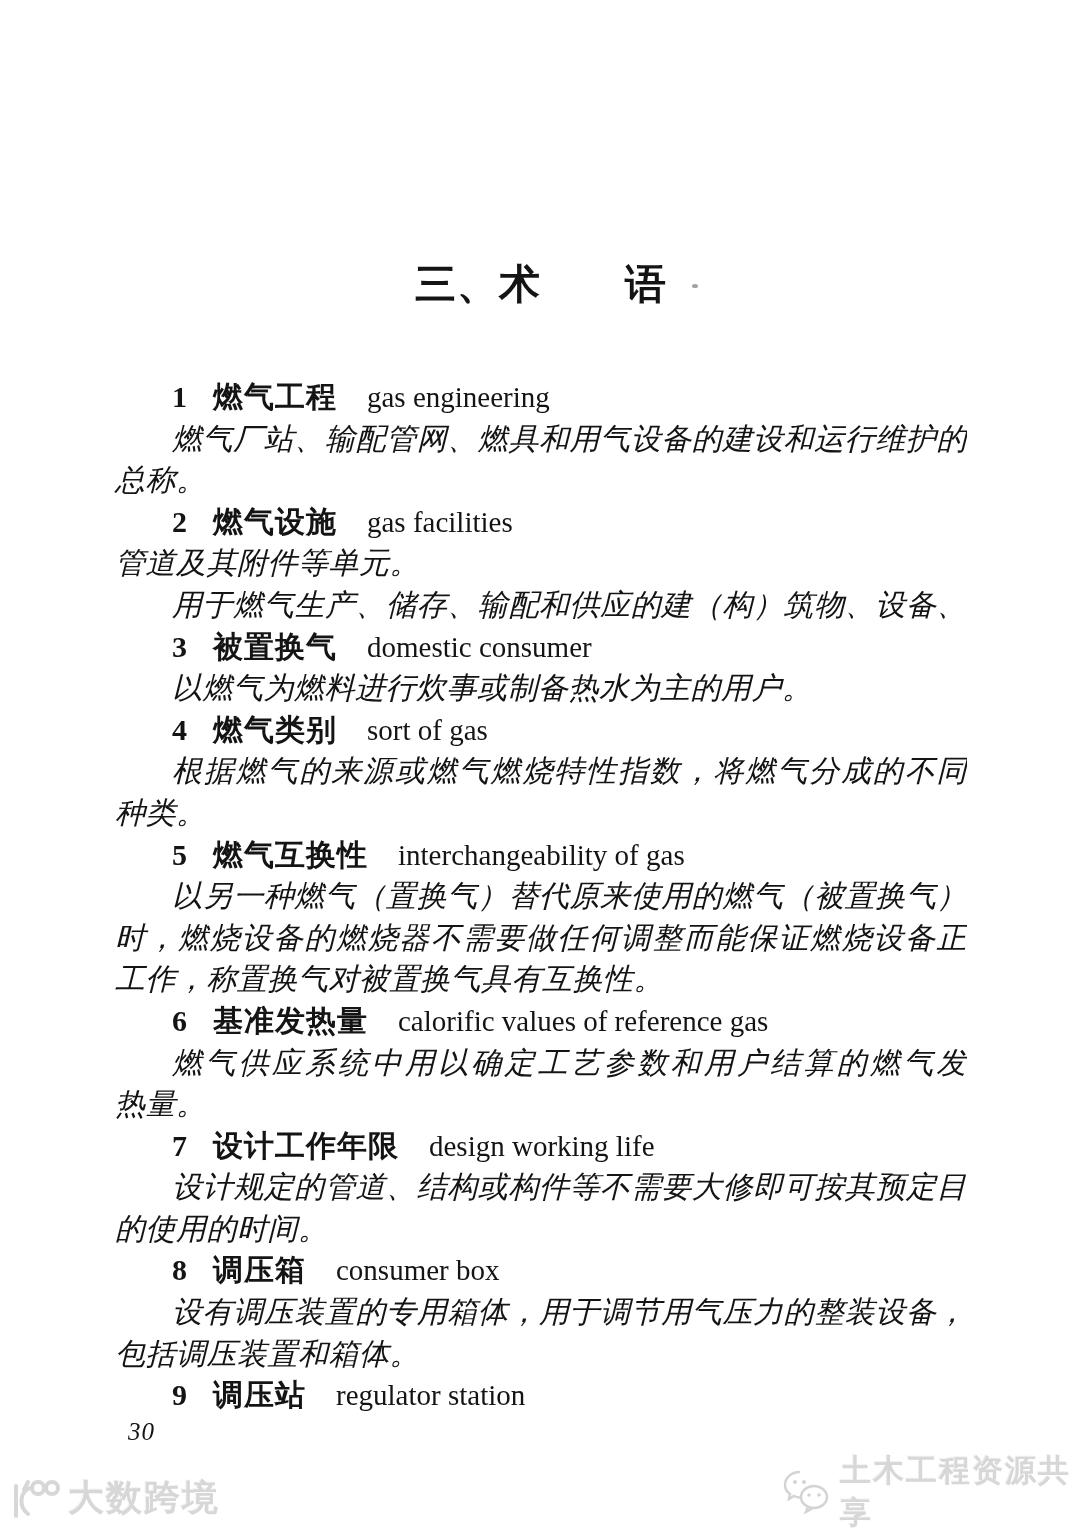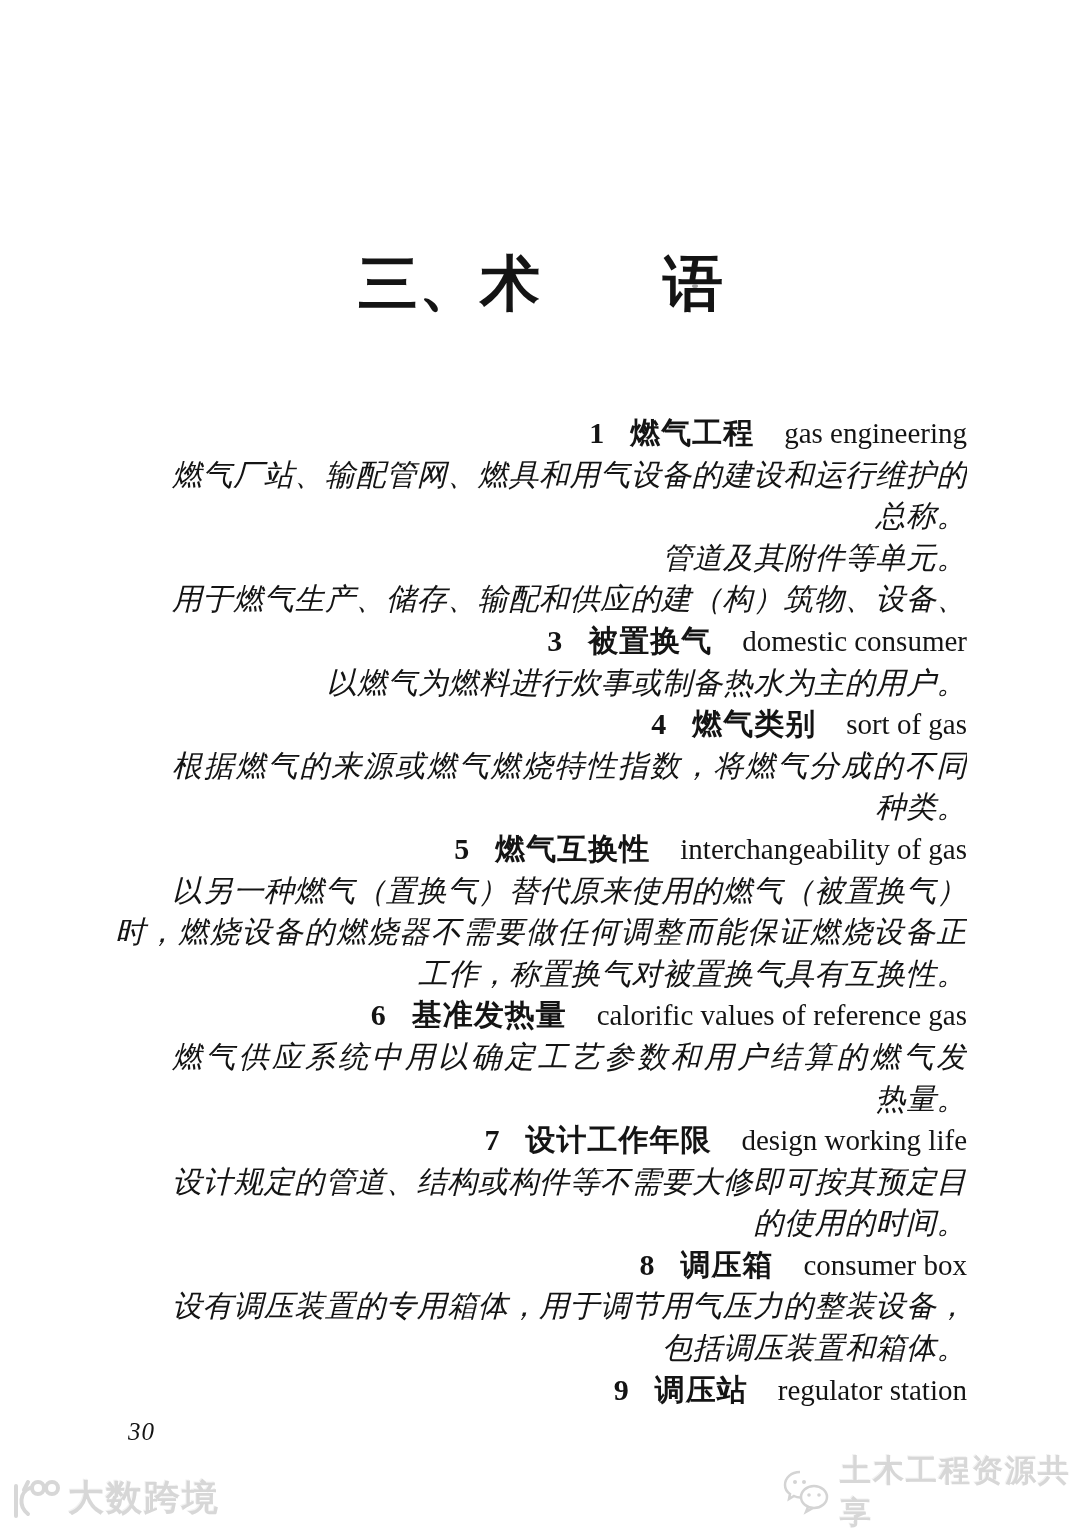--- a/index.html
+++ b/index.html
@@ -10,34 +10,33 @@
     overflow: hidden;
     font-family: "Liberation Serif", "DejaVu Serif", serif;
     color: #141414;
   }
   .content {
     position: absolute;
     left: 115px; top: 0;
     width: 852px;
   }
   .doc-title {
-    margin: 258px 0 102px 0;
-    font-size: 60px;
+    margin: 258px 0 66px 0;
+    font-size: 41px;
     line-height: 52px;
     font-weight: bold;
     text-align: center;
     letter-spacing: 1px;
     white-space: pre;
   }
   .line {
     height: 41.6px;
     line-height: 41.6px;
     font-size: 30px;
     white-space: nowrap;
-    text-align: right;
   }
   .term-heading .num {
     font-weight: bold;
     margin-right: 26px;
   }
   .term-heading { padding-left: 57px; }
   .term-heading .cn { font-weight: 600; letter-spacing: 1px; }
   .term-heading .en {
     margin-left: 30px;
     font-size: 29px;
@@ -87,20 +86,23 @@
 <div class="content">
 
   <div class="doc-title">三、术　　语</div>
 
   <div class="line term-heading">
     <span class="num">1</span><span class="cn">燃气工程</span><span class="en">gas engineering</span>
   </div>
   <div class="line def-line indent fill">燃气厂站、输配管网、燃具和用气设备的建设和运行维护的</div>
   <div class="line def-line">总称。</div>
 
+  <div class="line term-heading">
+    <span class="num">2</span><span class="cn">燃气设施</span><span class="en">gas facilities</span>
+  </div>
   <div class="line def-line">管道及其附件等单元。</div>
   <div class="line def-line indent fill">用于燃气生产、储存、输配和供应的建（构）筑物、设备、</div>
 
   <div class="line term-heading">
     <span class="num">3</span><span class="cn">被置换气</span><span class="en">domestic consumer</span>
   </div>
   <div class="line def-line indent">以燃气为燃料进行炊事或制备热水为主的用户。</div>
 
   <div class="line term-heading">
     <span class="num">4</span><span class="cn">燃气类别</span><span class="en">sort of gas</span>

